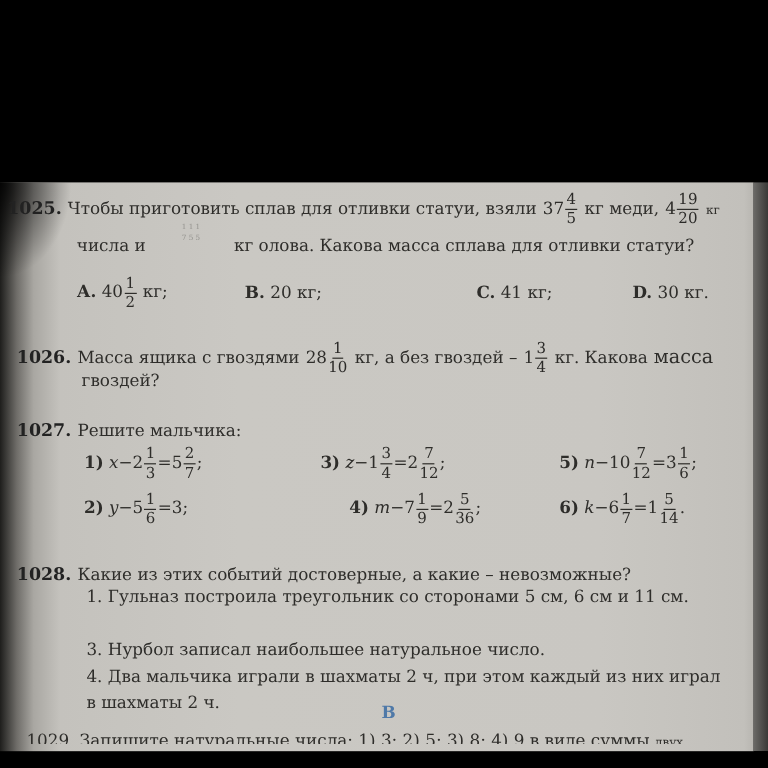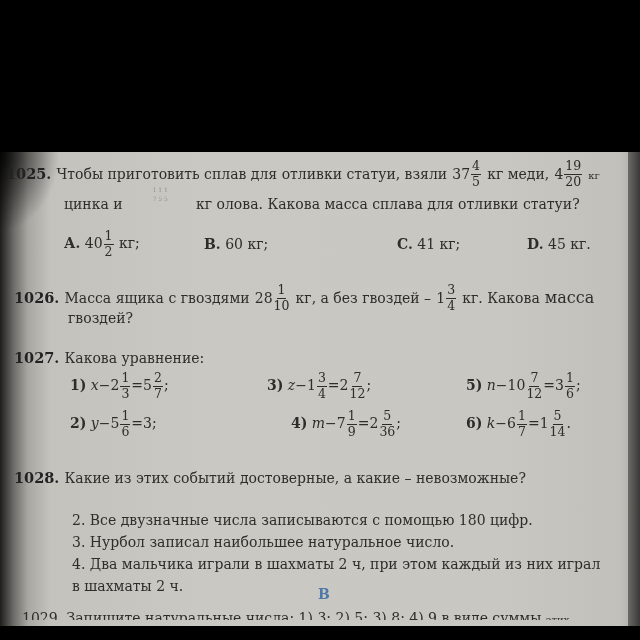--- a/index.html
+++ b/index.html
@@ -54,46 +54,46 @@
         <span class="d">5</span>
       </span>
     <span class="txt">кг меди,</span>
     <span class="txt">4</span><span class="frac">
         <span class="n">19</span>
         <span class="d">20</span>
       </span>
     <span class="txt" style="font-size:10px">кг</span>
   </div>
   <div class="abs" style="left:64px; top:42px;">
-    <span class="txt">цинка и</span>
+    <span class="txt">числа и</span>
     <span class="frac faint" style="margin:0 22px 0 24px; position:relative; top:-10px;">
         <span class="n">1 1 1</span>
         <span class="d">7 5 5</span>
       </span>
     <span class="txt">кг олова. Какова масса сплава для отливки статуи?</span>
   </div>
   <div class="abs txt" style="left:64px; top:78px;">
     <span class="bold">А.</span>
     <span>40</span><span class="frac">
         <span class="n">1</span>
         <span class="d">2</span>
       </span>
     <span>кг;</span>
   </div>
   <div class="abs txt" style="left:204px; top:84px;">
     <span class="bold">B.</span>
-    <span>60 кг;</span>
+    <span>20 кг;</span>
   </div>
   <div class="abs txt" style="left:357px; top:84px;margin-left:40px;">
     <span class="bold">C.</span>
     <span>41 кг;</span>
   </div>
   <div class="abs txt" style="left:527px; top:84px;">
     <span class="bold">D.</span>
-    <span>45 кг.</span>
+    <span>30 кг.</span>
   </div>
 
   <div class="abs" style="left:14px; top:132px;">
     <span class="num">1026.</span>
     <span class="txt">Масса ящика с гвоздями</span>
     <span class="txt">28</span><span class="frac">
         <span class="n">1</span>
         <span class="d">10</span>
       </span>
     <span class="txt">кг, а без гвоздей –</span>
@@ -101,21 +101,21 @@
         <span class="n">3</span>
         <span class="d">4</span>
       </span>
     <span class="txt">кг. Какова</span>
     <span class="txt" style="font-size:16px">масса</span>
   </div>
   <div class="abs txt" style="left:68px; top:158px;">гвоздей?</div>
 
   <div class="abs" style="left:14px; top:196px;">
     <span class="num">1027.</span>
-    <span class="txt">Какова уравнение:</span>
+    <span class="txt">Решите мальчика:</span>
   </div>
 
   <div class="abs eq" style="left:70px; top:220px;">
     <span class="bold">1)</span>
     <i>x</i><span>−</span><span>2</span><span class="frac">
         <span class="n">1</span>
         <span class="d">3</span>
       </span>=<span>5</span><span class="frac">
         <span class="n">2</span>
         <span class="d">7</span>
@@ -166,27 +166,27 @@
       </span>=<span>1</span><span class="frac">
         <span class="n">5</span>
         <span class="d">14</span>
       </span><span>.</span>
   </div>
 
   <div class="abs" style="left:14px; top:316px;">
     <span class="num">1028.</span>
     <span class="txt">Какие из этих событий достоверные, а какие – невозможные?</span>
   </div>
-  <div class="abs txt" style="left:72px; top:360px;">2. Все двузначные числа записываются с помощью 180 цифр.</div>
+  <div class="abs txt" style="left:72px; top:338px;">1. Гульназ построила треугольник со сторонами 5 см, 6 см и 11 см.</div>
   <div class="abs txt" style="left:72px; top:382px;text-align:right;">3. Нурбол записал наибольшее натуральное число.</div>
   <div class="abs txt" style="left:72px; top:404px;">4. Два мальчика играли в шахматы 2 ч, при этом каждый из них играл</div>
   <div class="abs txt" style="left:72px; top:426px;">в шахматы 2 ч.</div>
 
   <div class="abs section-letter" style="left:318px; top:434px;">B</div>
 
   <div class="abs txt cut" style="left:22px; top:458px;">
     <span>1029. Запишите натуральные числа: 1) 3; 2) 5; 3) 8; 4) 9 в виде суммы</span>
-    <span class="small-tail">этих</span>
+    <span class="small-tail">двух</span>
   </div>
 </div>
 
 <div class="right-strip"></div>
 <div class="bottom-band"></div>
 
 </body></html>

